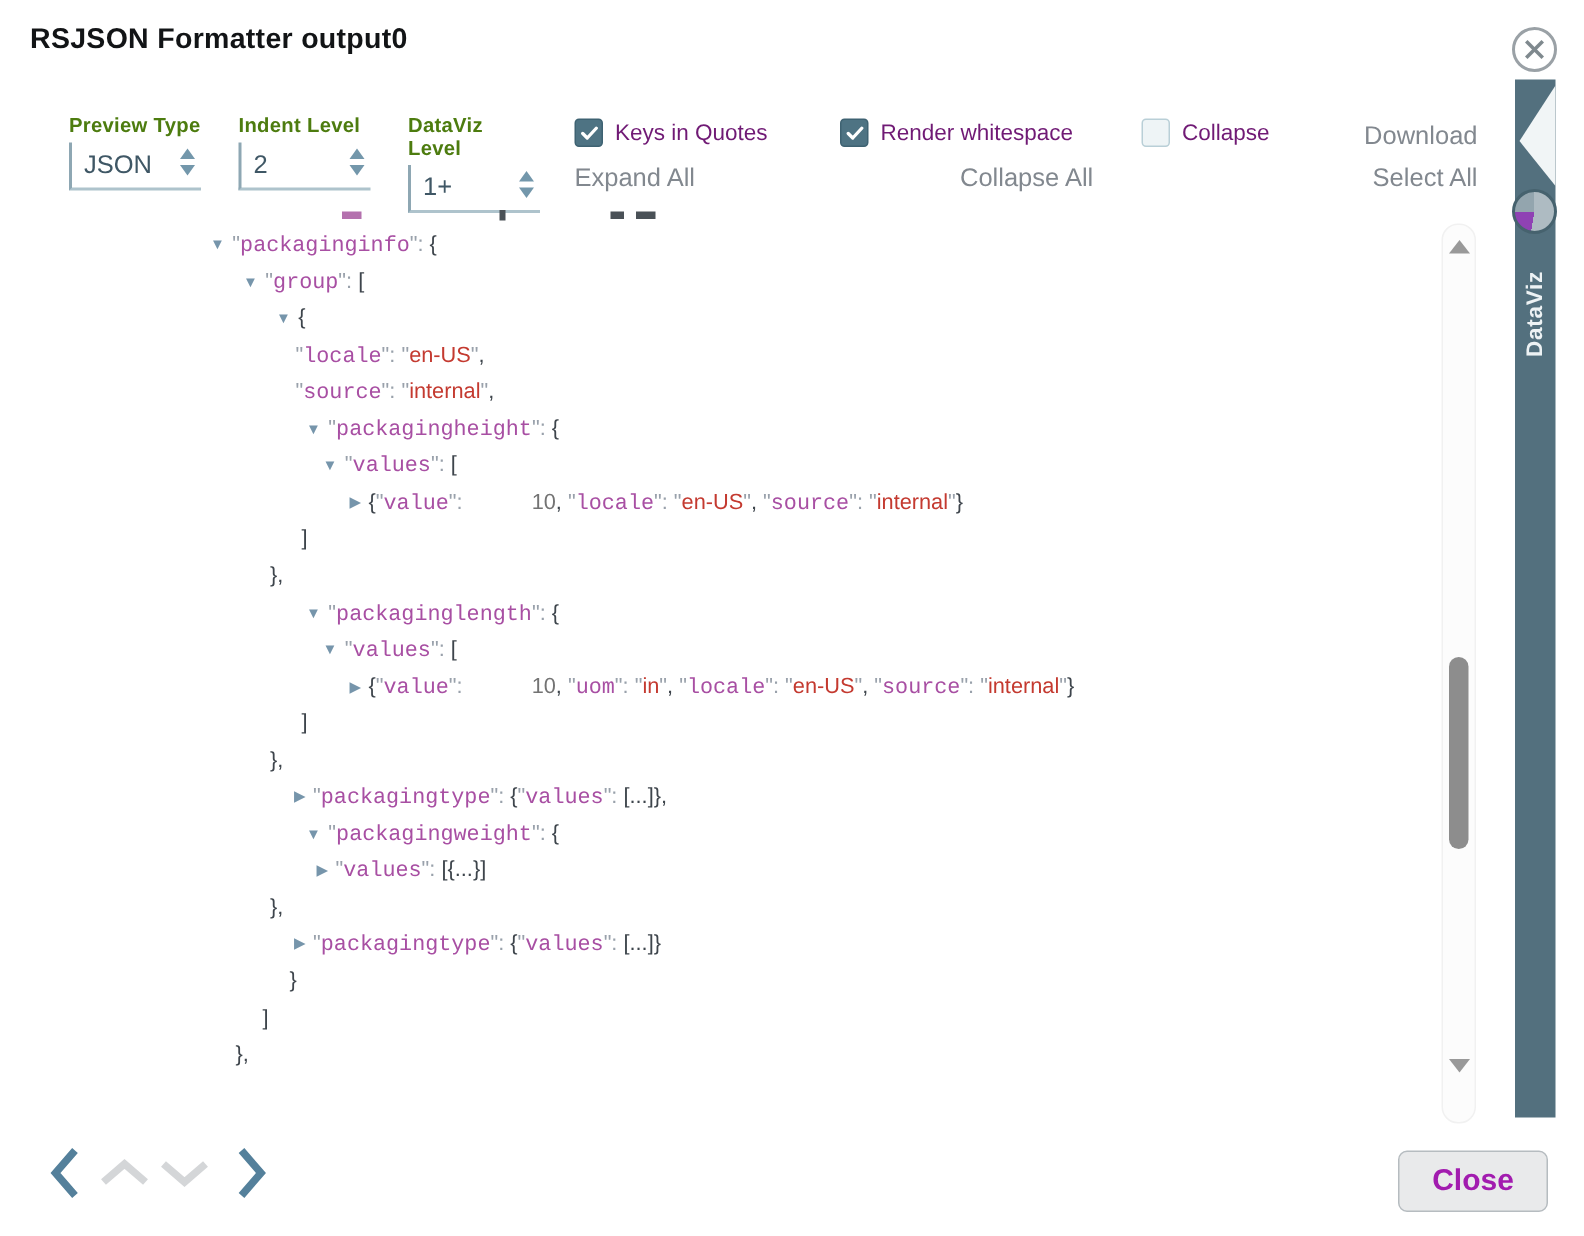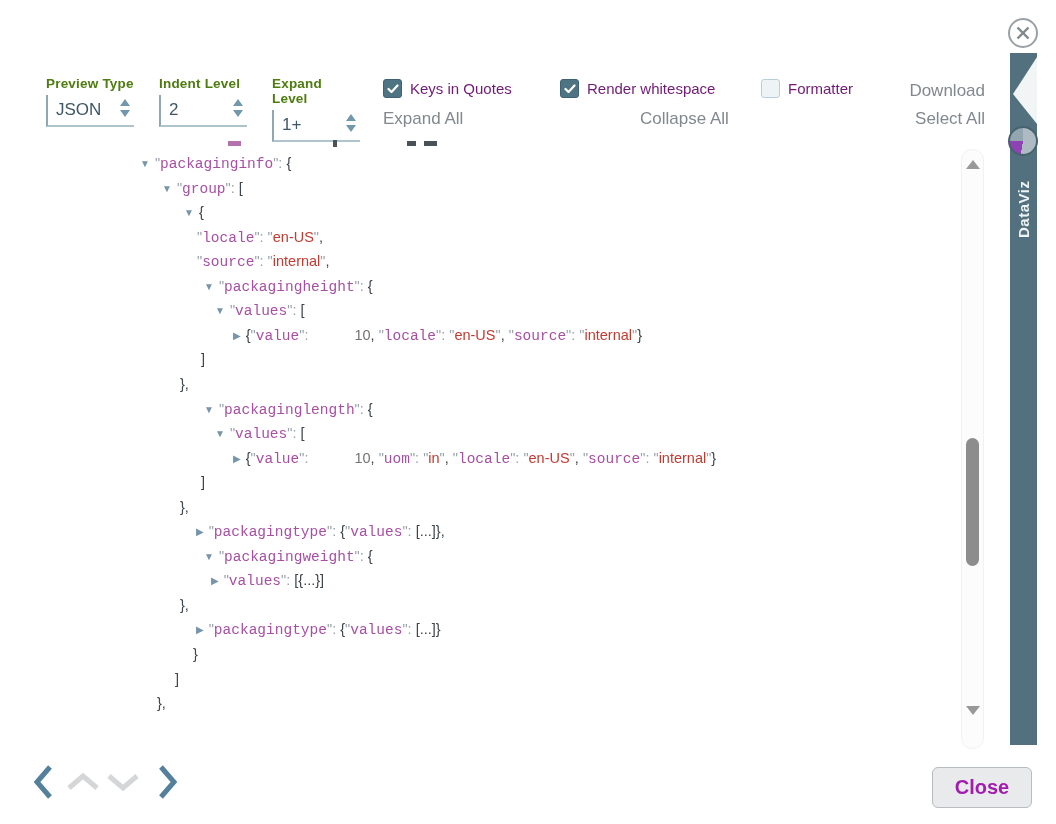--- a/index.html
+++ b/index.html
@@ -56,20 +56,21 @@
   .nav-svg{position:absolute;cursor:pointer;}
   .close-btn{position:absolute;left:932px;top:767px;width:98px;height:39px;background:#e9eaeb;border:1px solid #b6bcc0;
              border-radius:6px;color:#a21caf;font-size:20px;font-weight:700;display:flex;align-items:center;justify-content:center;
              font-family:"Liberation Sans",sans-serif;cursor:pointer;}
 </style>
 </head>
 <body>
 
 <div class="stage">
 
+  <div class="title">RSJSON Formatter output0</div>
 
   <svg class="close-x" viewBox="0 0 34 34">
     <circle cx="17" cy="17" r="14" fill="none" stroke="#9aa1a6" stroke-width="2"></circle>
     <line x1="11.5" y1="11.5" x2="22.5" y2="22.5" stroke="#7f898e" stroke-width="2.4"></line>
     <line x1="22.5" y1="11.5" x2="11.5" y2="22.5" stroke="#7f898e" stroke-width="2.4"></line>
   </svg>
 
   <div class="sel" style="left:46px">
     <div class="lbl">Preview Type</div>
     <div class="box">
@@ -84,21 +85,21 @@
     <div class="lbl">Indent Level</div>
     <div class="box">
       <span>2</span>
       <span class="spin">
         <span class="up"></span>
         <span class="dn"></span>
       </span>
     </div>
   </div>
   <div class="sel" style="left:272px">
-    <div class="lbl">Expand Level</div>
+    <div class="lbl">DataViz Level</div>
     <div class="box">
       <span>1+</span>
       <span class="spin">
         <span class="up"></span>
         <span class="dn"></span>
       </span>
     </div>
   </div>
 
   <div class="cb checked" style="left:383px">
@@ -114,21 +115,21 @@
       <svg width="12" height="10" viewBox="0 0 12 10">
         <polyline points="1.5,5 4.5,8 10.5,1.5" fill="none" stroke="#ffffff" stroke-width="2.2" stroke-linecap="round" stroke-linejoin="round"></polyline>
       </svg>
     </span>
     <span class="lbl">Render whitespace</span>
   </div>
   <div class="cb" style="left:761px">
     <span class="box">
       
     </span>
-    <span class="lbl">Formatter</span>
+    <span class="lbl">Collapse</span>
   </div>
 
   <div class="link" style="top:81px;right:71px">Download</div>
   <div class="link" style="top:109px;left:383px">Expand All</div>
   <div class="link" style="top:109px;left:640px">Collapse All</div>
   <div class="link" style="top:109px;right:71px">Select All</div>
 
   <div class="tree" style="top:0;height:740px;">
       <div class="trow" style="left: 140px; top: 151px;"><span class="arr">▼</span><span class="q">"</span><span class="k">packaginginfo</span><span class="q">"</span><span class="q">: </span><span class="b">{</span></div>
       <div class="trow" style="left: 162px; top: 175.55px;"><span class="arr">▼</span><span class="q">"</span><span class="k">group</span><span class="q">"</span><span class="q">: </span><span class="b">[</span></div>

